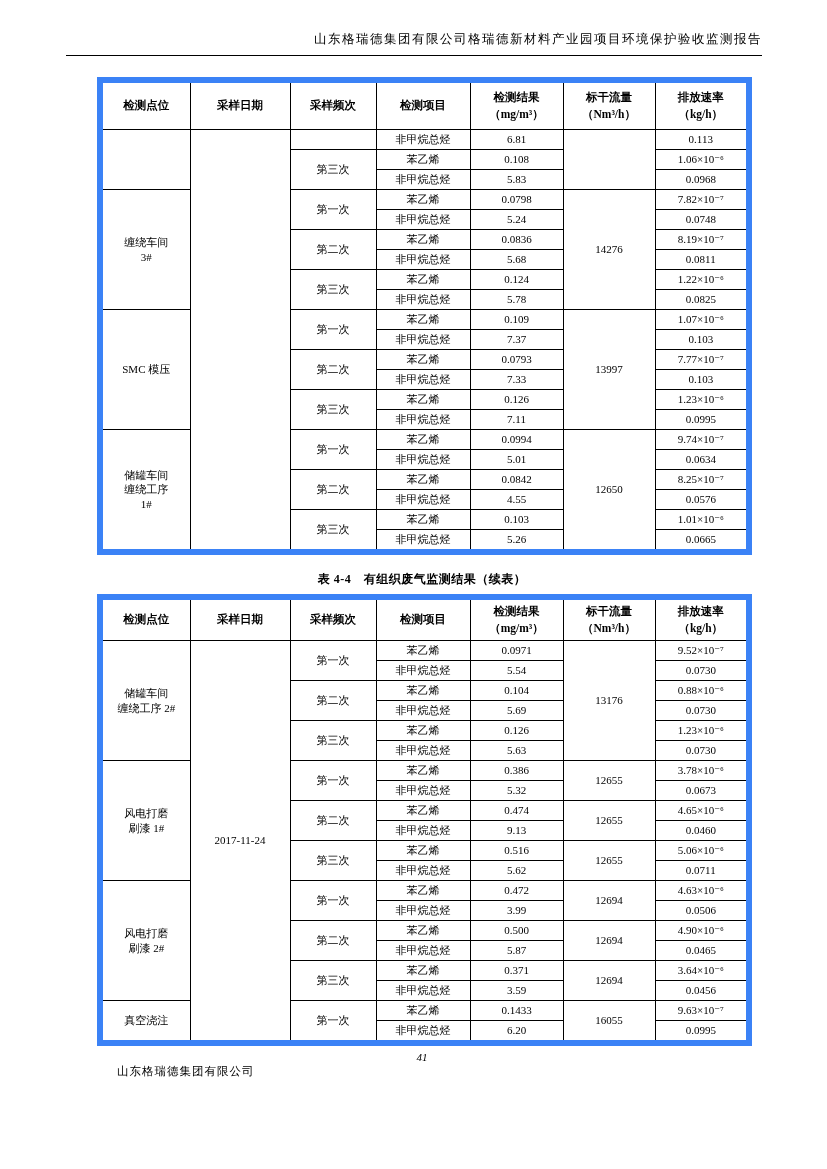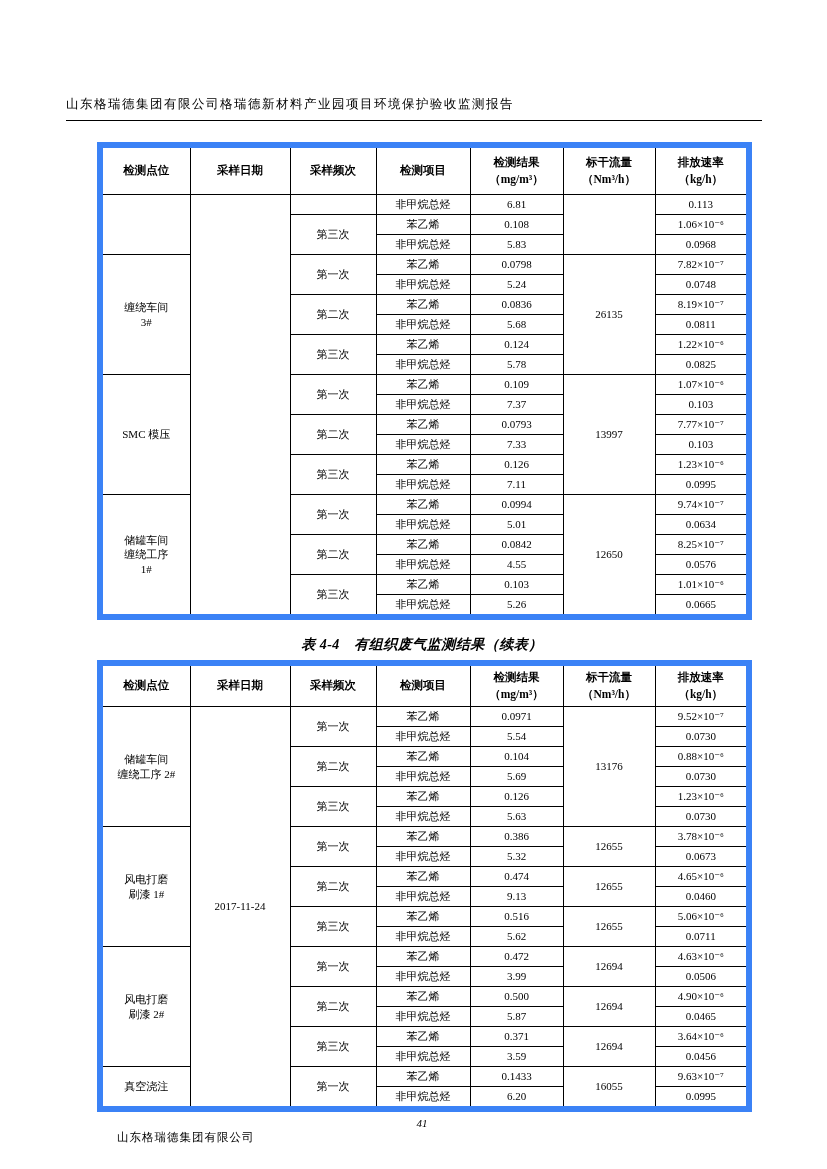--- a/index.html
+++ b/index.html
@@ -10,24 +10,24 @@
   body {
     width: 827px;
     height: 1169px;
     position: relative;
     font-family: "Liberation Serif", "DejaVu Serif", serif;
     color: #000000;
     overflow: hidden;
   }
   .page-header {
     margin: 0 65px 0 66px;
-    padding-top: 96px;
+    padding-top: 31px;
     padding-bottom: 7px;
     border-bottom: 1.5px solid #000000;
-    text-align: left;
+    text-align: right;
   }
   .header-title {
     font-size: 12.5px;
     letter-spacing: 1.5px;
     white-space: nowrap;
   }
   .doc-table {
     border-collapse: collapse;
     table-layout: fixed;
     margin-left: 97px;
@@ -53,24 +53,23 @@
   #table2 th { height: 40px; }
   .doc-table td {
     font-size: 11px;
     height: 19px;
     line-height: 1.3;
   }
   .table2-title {
     margin: 16px 0 0 97px;
     width: 650px;
     text-align: center;
-    font-size: 14px;
+    font-size: 12px;
     font-weight: bold;
     letter-spacing: 0.5px;
-    font-style: italic;
   }
   .page-number {
     width: 650px;
     margin: 5px 0 0 97px;
     text-align: center;
     font-size: 11px;
     font-style: italic;
   }
   .footer-company {
     margin: 1px 0 0 117px;
@@ -129,21 +128,21 @@
         <td>非甲烷总烃</td>
         <td>5.83</td>
         <td>0.0968</td>
       </tr>
       <tr>
         <td rowspan="6">缠绕车间
 3#</td>
         <td rowspan="2">第一次</td>
         <td>苯乙烯</td>
         <td>0.0798</td>
-        <td rowspan="6">26135</td>
+        <td rowspan="6">14276</td>
         <td>7.82×10⁻⁷</td>
       </tr>
       <tr>
         <td>非甲烷总烃</td>
         <td>5.24</td>
         <td>0.0748</td>
       </tr>
       <tr>
         <td rowspan="2">第二次</td>
         <td>苯乙烯</td>

